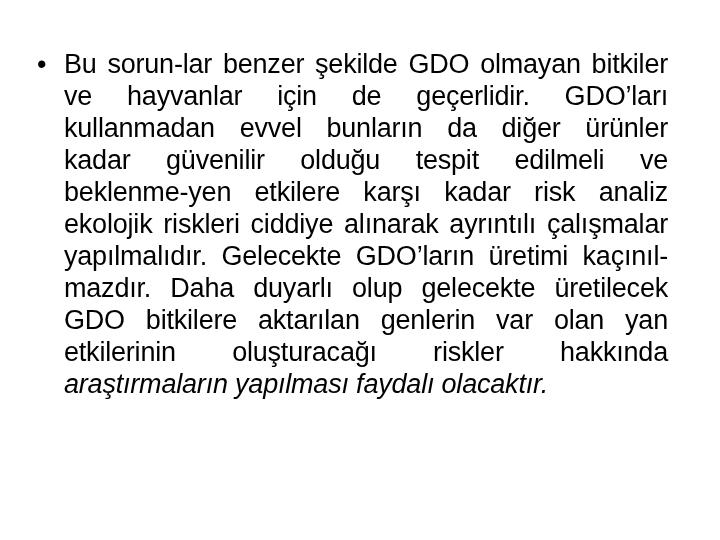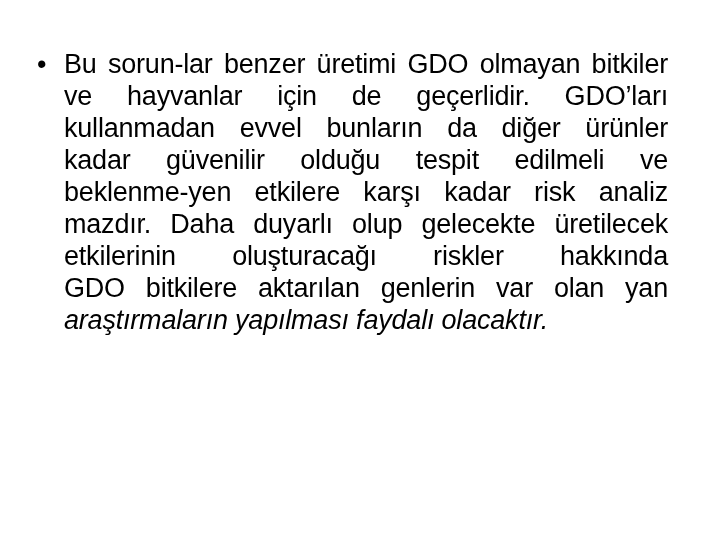--- a/index.html
+++ b/index.html
@@ -44,24 +44,26 @@
     font-style: italic;
   }
 </style>
 </head>
 <body>
 
 <div class="slide" style="background: rgb(255, 255, 255); color: rgb(0, 0, 0);">
   <div class="bullet-item">
     <span class="bullet-marker">•</span>
     <div class="text-lines" id="text-lines">
-        <div class="text-line">Bu sorun-lar benzer üretimi GDO olmayan bitkiler</div>
+        <div class="text-line">Bu sorun-lar benzer şekilde GDO olmayan bitkiler</div>
         <div class="text-line">ve hayvanlar için de geçerlidir. GDO’ları</div>
         <div class="text-line">kullanmadan evvel bunların da diğer ürünler</div>
         <div class="text-line">kadar güvenilir olduğu tespit edilmeli ve</div>
         <div class="text-line">beklenme-yen etkilere karşı kadar risk analiz</div>
+        <div class="text-line">ekolojik riskleri ciddiye alınarak ayrıntılı çalışmalar</div>
+        <div class="text-line">yapılmalıdır. Gelecekte GDO’ların üretimi kaçınıl-</div>
         <div class="text-line">mazdır. Daha duyarlı olup gelecekte üretilecek</div>
+        <div class="text-line">GDO bitkilere aktarılan genlerin var olan yan</div>
         <div class="text-line">etkilerinin oluşturacağı riskler hakkında</div>
-        <div class="text-line">GDO bitkilere aktarılan genlerin var olan yan</div>
         <div class="text-line last">araştırmaların yapılması faydalı olacaktır.</div>
       </div>
   </div>
 </div>
 
 </body></html>

